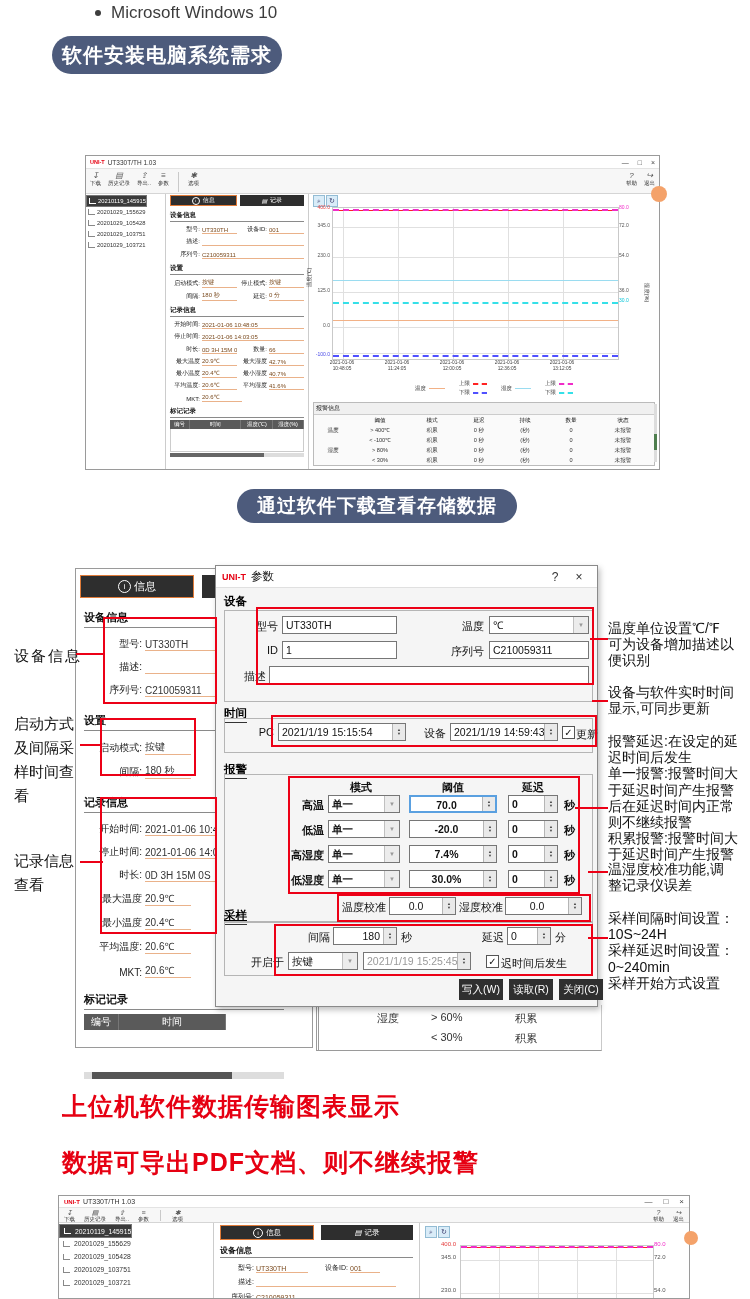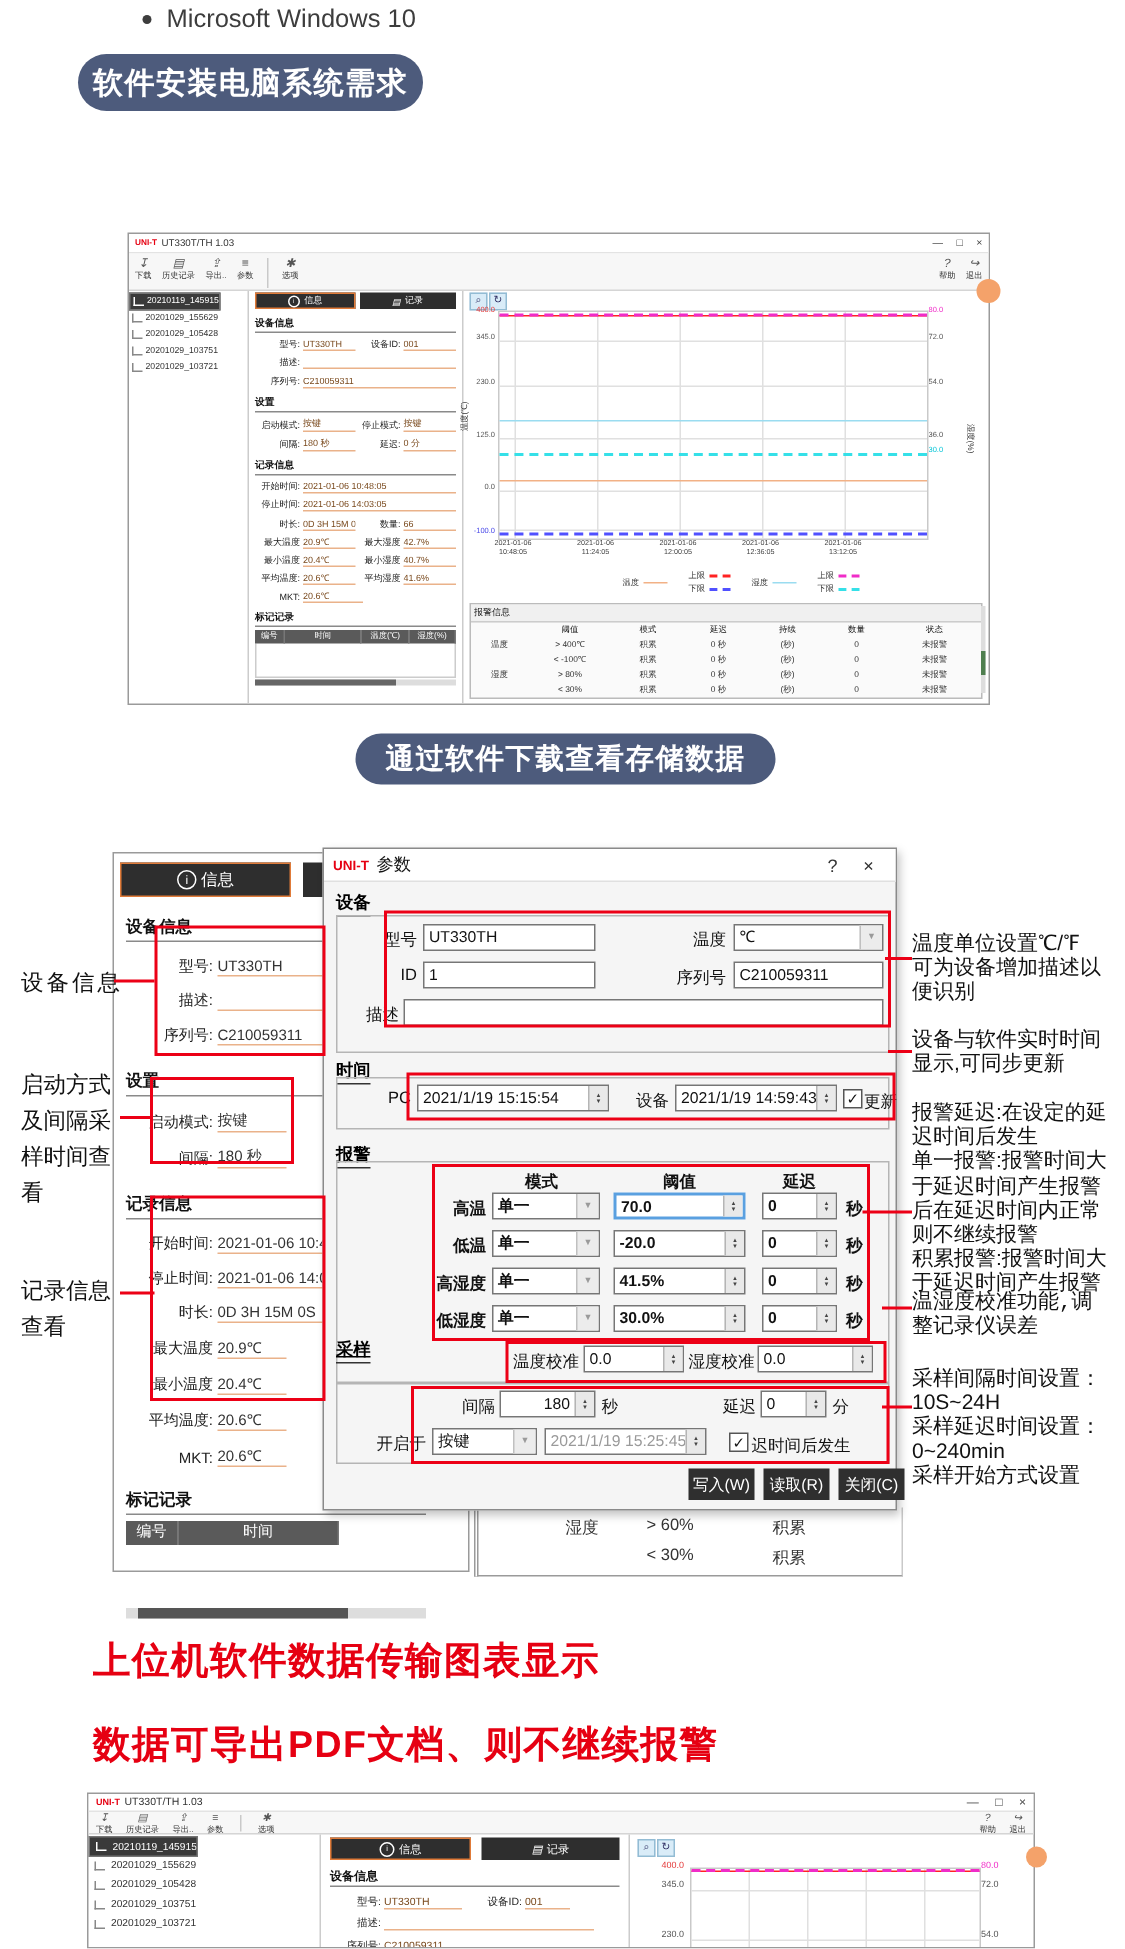--- a/index.html
+++ b/index.html
@@ -155,21 +155,21 @@
   .dsec{position:absolute;font-weight:700;color:#000;border-bottom:1px solid #333;padding-bottom:1px;font-size:11.5px;}
   .gbox{position:absolute;border:1px solid #b5b5b5;}
   .dl{position:absolute;color:#111;text-align:right;}
   .inp{position:absolute;background:#fff;border:1px solid #767676;box-sizing:border-box;
        font-size:10.5px;color:#111;padding:0 3px;line-height:16px;height:18px;overflow:hidden;white-space:nowrap;}
   .sel{position:absolute;height:18px;background:#fff;border:1px solid #767676;box-sizing:border-box;display:flex;}
   .sel .v{flex:1;font-size:10.5px;line-height:16px;padding:0 3px;color:#111;overflow:hidden;white-space:nowrap;}
   .sel .b{width:14px;background:#ececec;border-left:1px solid #c0c0c0;color:#9a9a9a;font-size:6px;
           display:flex;align-items:center;justify-content:center;}
   .spin{position:absolute;height:18px;background:#fff;border:1px solid #767676;box-sizing:border-box;display:flex;}
-  .spin .v{flex:1;font-size:10.5px;line-height:16px;padding:0 3px;text-align:left;color:#111;white-space:nowrap;overflow:hidden;}
+  .spin .v{flex:1;font-size:10.5px;line-height:16px;padding:0 3px;text-align:center;color:#111;white-space:nowrap;overflow:hidden;}
   .spin .b{width:12px;border-left:1px solid #b5b5b5;background:#e9e9e9;display:flex;flex-direction:column;
            align-items:center;justify-content:center;color:#444;font-size:4px;line-height:4.5px;}
   .spin.dim .v{color:#9a9a9a;}
   .cbx{position:absolute;width:11px;height:11px;border:1px solid #555;background:#fff;
        display:flex;align-items:center;justify-content:center;font-size:10px;color:#111;}
   .dbtn{position:absolute;height:21px;background:#2f2f2f;color:#fff;font-size:10.5px;
         display:flex;align-items:center;justify-content:center;}
   .rb{position:absolute;border:2px solid #ec0016;z-index:15;pointer-events:none;}
   .rline{position:absolute;height:2px;background:#ec0016;z-index:20;}
 
@@ -738,21 +738,21 @@
         <span class="dl alsec">秒</span>
       </div>
 
       <div class="alrow">
         <span class="dl albl">高湿度</span>
         <span class="sel almode">
           <span class="v">单一</span>
           <span class="b">▼</span>
         </span>
         <span class="spin alth">
-          <span class="v">41.5%</span>
+          <span class="v">7.4%</span>
           <span class="b">
             <i>▲</i>
             <i>▼</i>
           </span>
         </span>
         <span class="spin aldy">
           <span class="v" style="text-align:left">0</span>
           <span class="b">
             <i>▲</i>
             <i>▼</i>
@@ -795,21 +795,21 @@
   </div>
   <span class="dl" style="left:241px;top:334px;width:46px;">湿度校准</span>
   <div class="spin" style="left:289px;top:331px;width:77px;">
     <span class="v">0.0</span>
       <span class="b">
         <i>▲</i>
         <i>▼</i>
       </span>
   </div>
 
-  <div class="dsec" style="left:8px;top:326px;text-decoration:underline;">采样</div>
+  <div class="dsec" style="left:8px;top:342px;text-decoration:underline;">采样</div>
   <div class="gbox" style="left:8px;top:356px;width:367px;height:52px;"></div>
   <span class="dl" style="left:88px;top:364px;width:26px;">间隔</span>
   <div class="spin" style="left:117px;top:361px;width:64px;">
     <span class="v" style="text-align:right">180</span>
       <span class="b">
         <i>▲</i>
         <i>▼</i>
       </span>
   </div>
   <span class="dl" style="left:185px;top:364px;width:16px;text-align:left;">秒</span>
@@ -873,21 +873,21 @@
 <div class="annR" style="top:684px;">设备与软件实时时间
 显示,可同步更新</div>
 <div class="annR" style="top:733px;">报警延迟:在设定的延
 迟时间后发生
 单一报警:报警时间大
 于延迟时间产生报警
 后在延迟时间内正常
 则不继续报警
 积累报警:报警时间大
 于延迟时间产生报警</div>
-<div class="annR" style="top:861px;font-family:Liberation Mono, monospace;">温湿度校准功能,调
+<div class="annR" style="top:861px;">温湿度校准功能,调
 整记录仪误差</div>
 <div class="annR" style="top:910px;">采样间隔时间设置：
 10S~24H
 采样延迟时间设置：
 0~240min
 采样开始方式设置</div>
 <i class="rline" style="left:590px;top:638px;width:18px;"></i>
 <i class="rline" style="left:592px;top:700px;width:16px;"></i>
 <i class="rline" style="left:575px;top:807px;width:33px;"></i>
 <i class="rline" style="left:588px;top:871px;width:20px;"></i>

